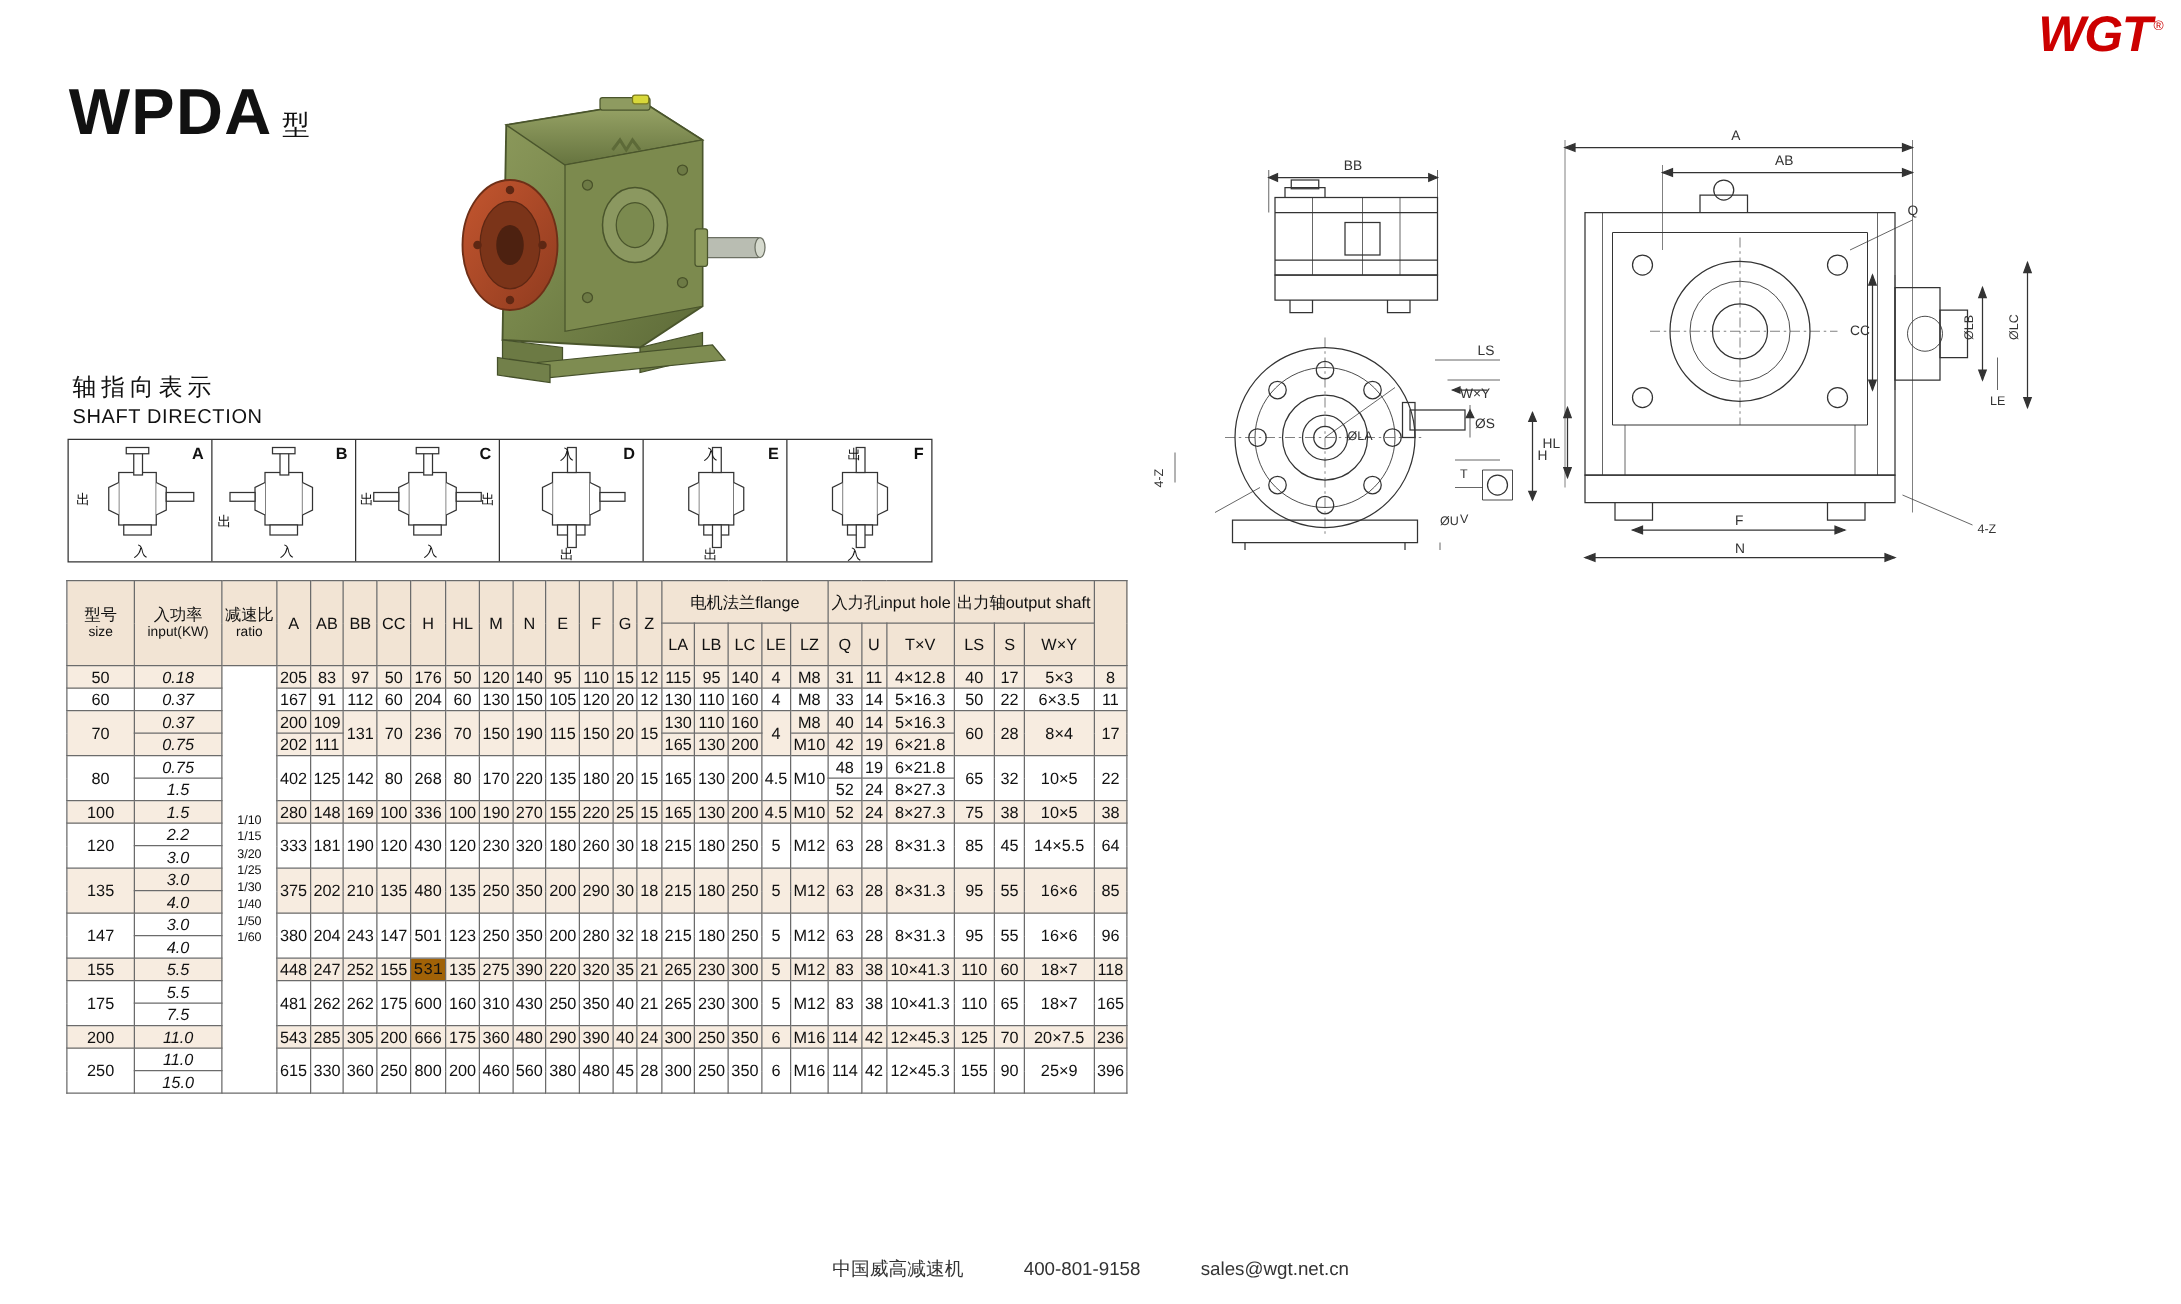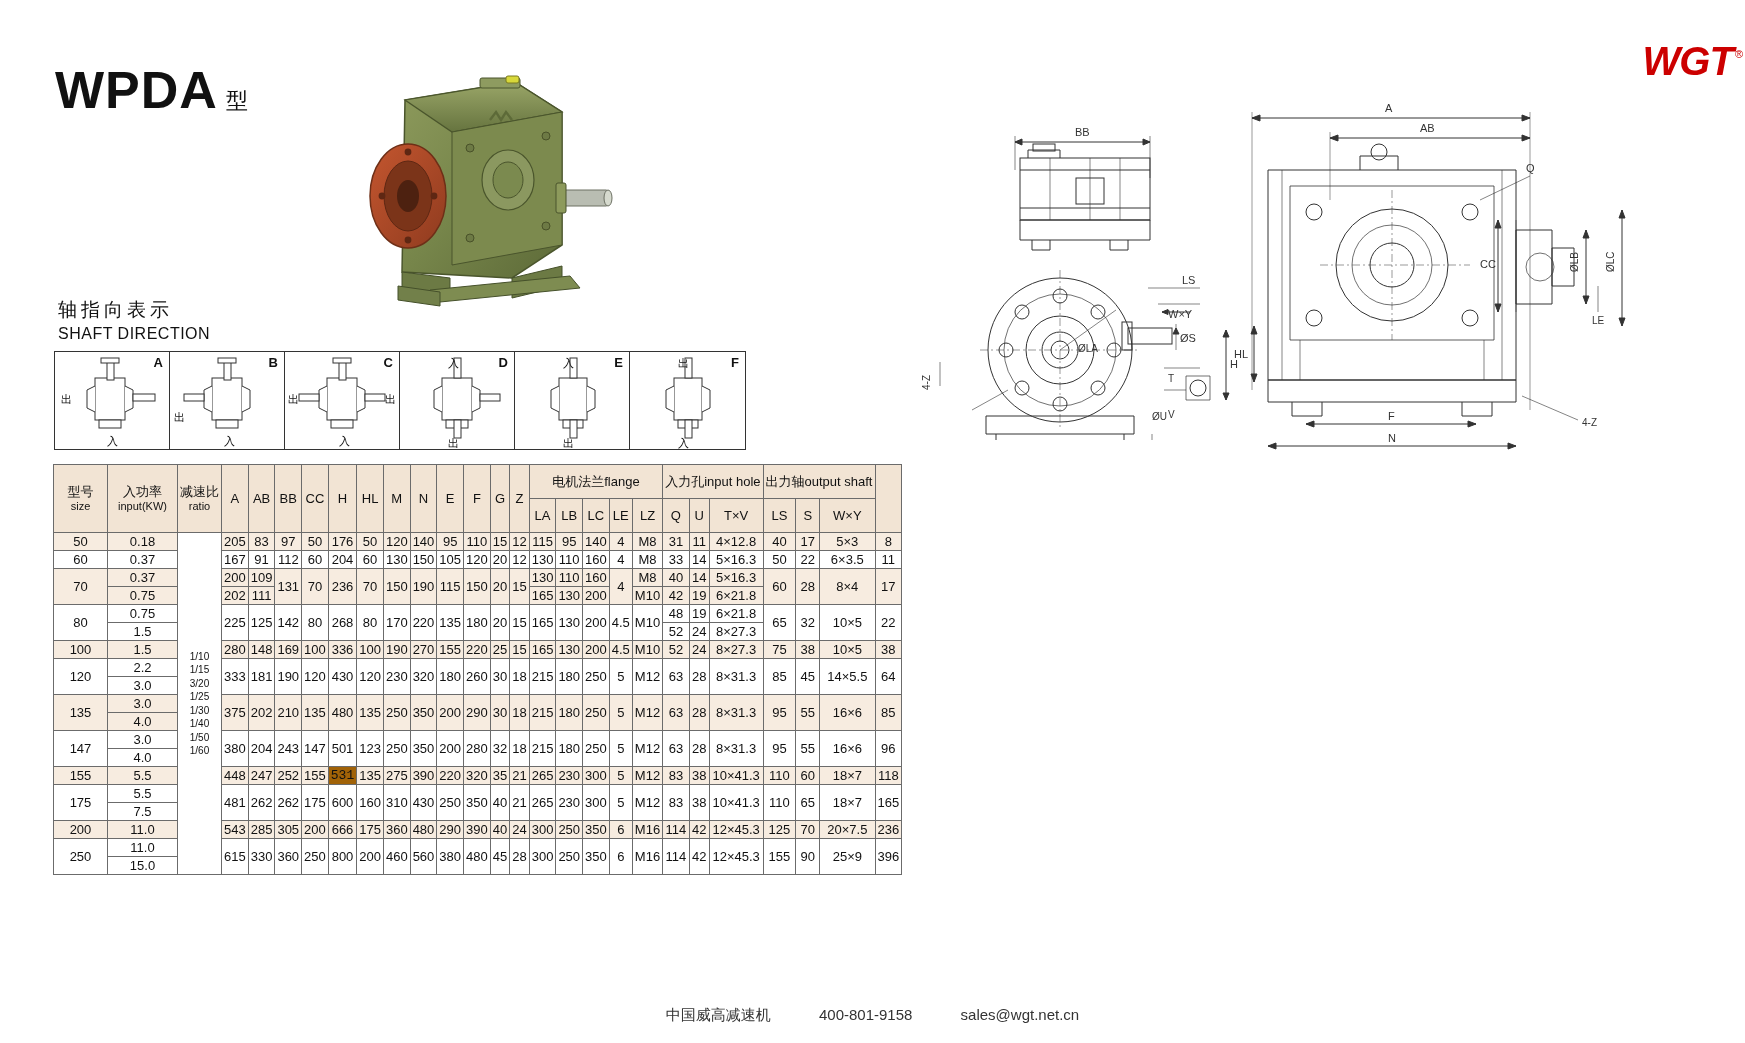--- a/index.html
+++ b/index.html
@@ -7,22 +7,22 @@
   body {
     width:1745px; height:1043px;
     background:#fff;
     font-family:"Liberation Sans", sans-serif;
     color:#111;
     position:relative;
     overflow:hidden;
   }
   
   .logo {
-    position:absolute; top:8px; right:2px;
-    display:flex; align-items:center;margin-top:33px;
+    position:absolute; top:8px; right:14px;
+    display:flex; align-items:center;
   }
   .logo-text {
     font-size:40px; font-weight:bold; font-style:italic;
     color:#c00; letter-spacing:-1px; line-height:1;
   }
   .logo-r {
     font-size:11px; color:#c00; vertical-align:top;
     margin-left:2px; margin-top:-14px;
   }
   
@@ -81,21 +81,21 @@
     white-space:nowrap;
   }
   table.spec thead th { background:#f2e4d4; height:34px; font-size:13px; }
   .hdr-2line { line-height:1.15; }
   .hdr-2line .l1 { font-size:13px; }
   .hdr-2line .l2 { font-size:11px; }
   tr.band-on td { background:#f7ece0; }
   tr.band-off td { background:#ffffff; }
   td.ratio-cell { background:#ffffff !important; font-size:10px; line-height:1.35; }
   .spec td.sz { width:54px; }
-  .spec td.kw { width:70px; }
+  .spec td.kw { width:70px;font-style:italic; }
   .footer {
     position:absolute; left:0; right:0; bottom:18px;
     text-align:center; font-size:15px; color:#333;
   }
   .footer span { margin:0 22px; }
   .footer .mail { color:#333; }
 </style>
 </head>
 <body>
 
@@ -578,21 +578,21 @@
         <td style="background: rgb(247, 236, 224);">130</td>
         <td style="background: rgb(247, 236, 224);">200</td>
         <td style="background: rgb(247, 236, 224);">M10</td>
         <td style="background: rgb(247, 236, 224);">42</td>
         <td style="background: rgb(247, 236, 224);">19</td>
         <td style="background: rgb(247, 236, 224);">6×21.8</td>
       </tr>
       <tr class="band-off">
         <td class="sz" rowspan="2">80</td>
         <td class="kw">0.75</td>
-        <td rowspan="2">225</td>
+        <td rowspan="2">402</td>
         <td rowspan="2">125</td>
         <td rowspan="2">142</td>
         <td rowspan="2">80</td>
         <td rowspan="2">268</td>
         <td rowspan="2">80</td>
         <td rowspan="2">170</td>
         <td rowspan="2">220</td>
         <td rowspan="2">135</td>
         <td rowspan="2">180</td>
         <td rowspan="2">20</td>

